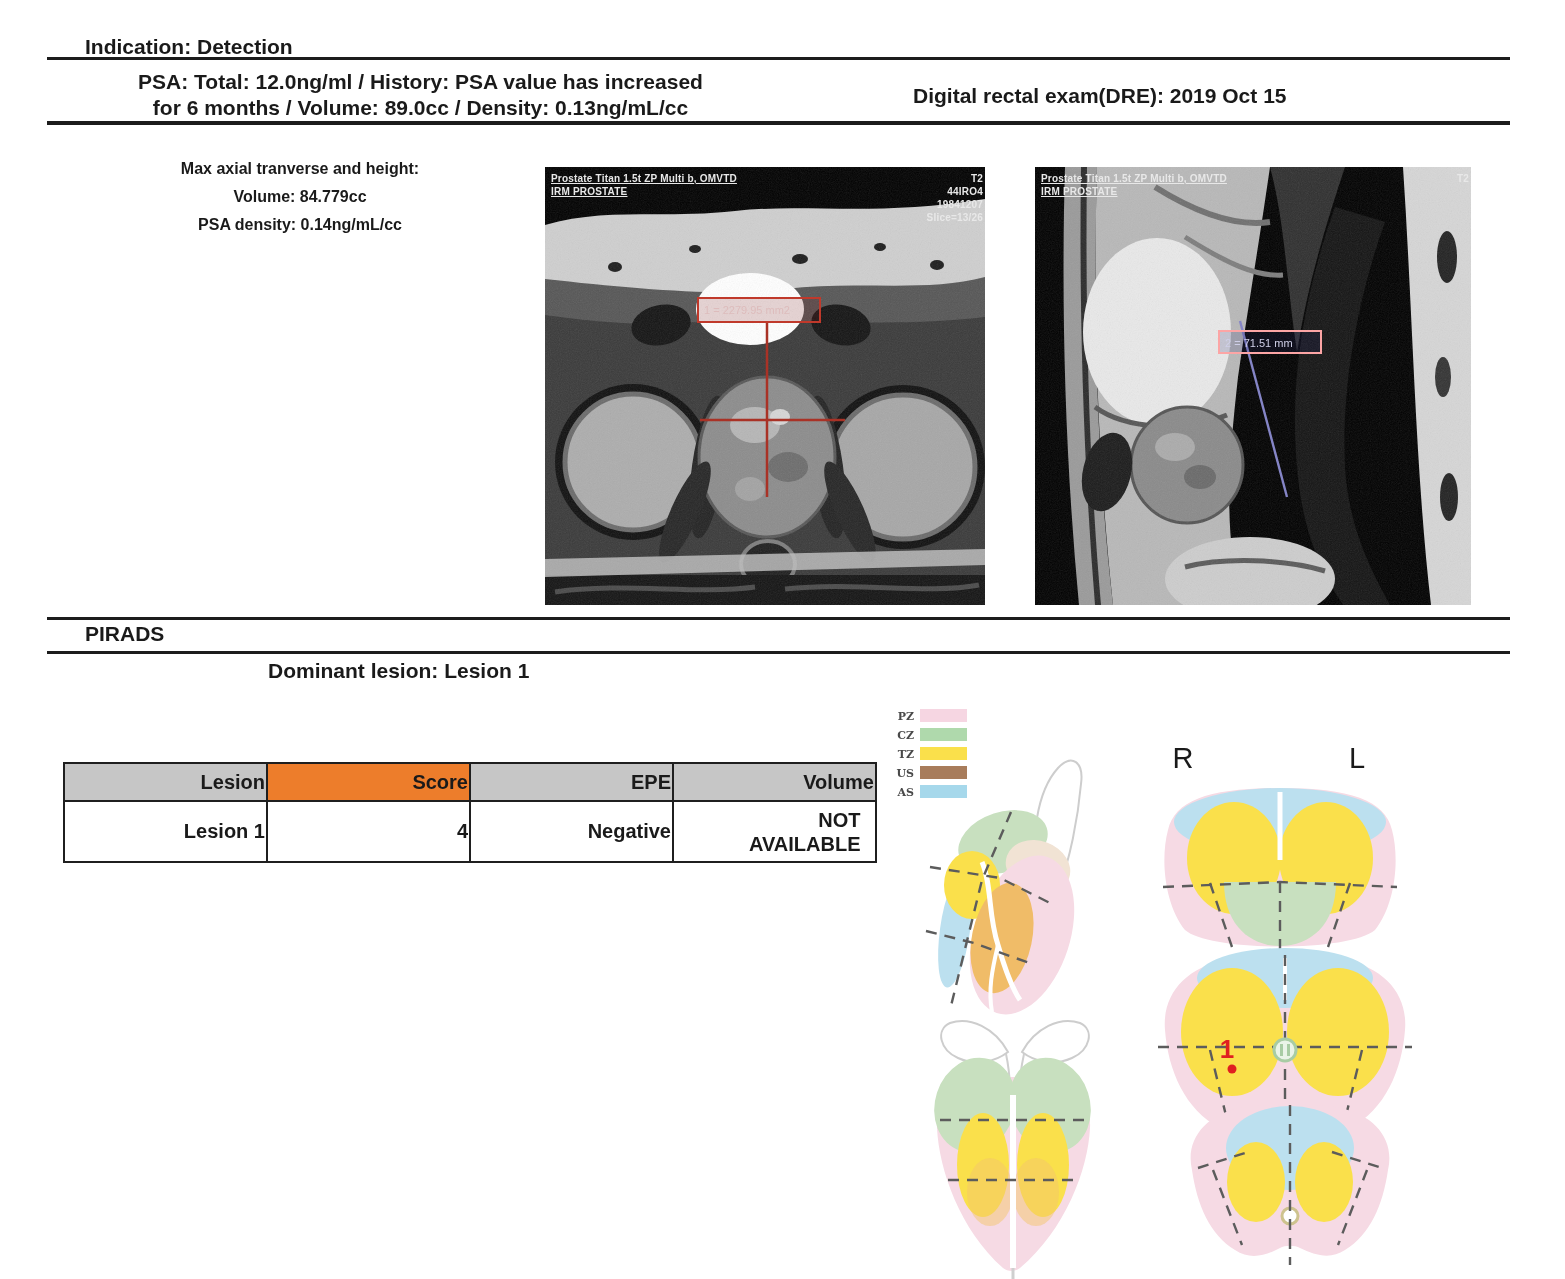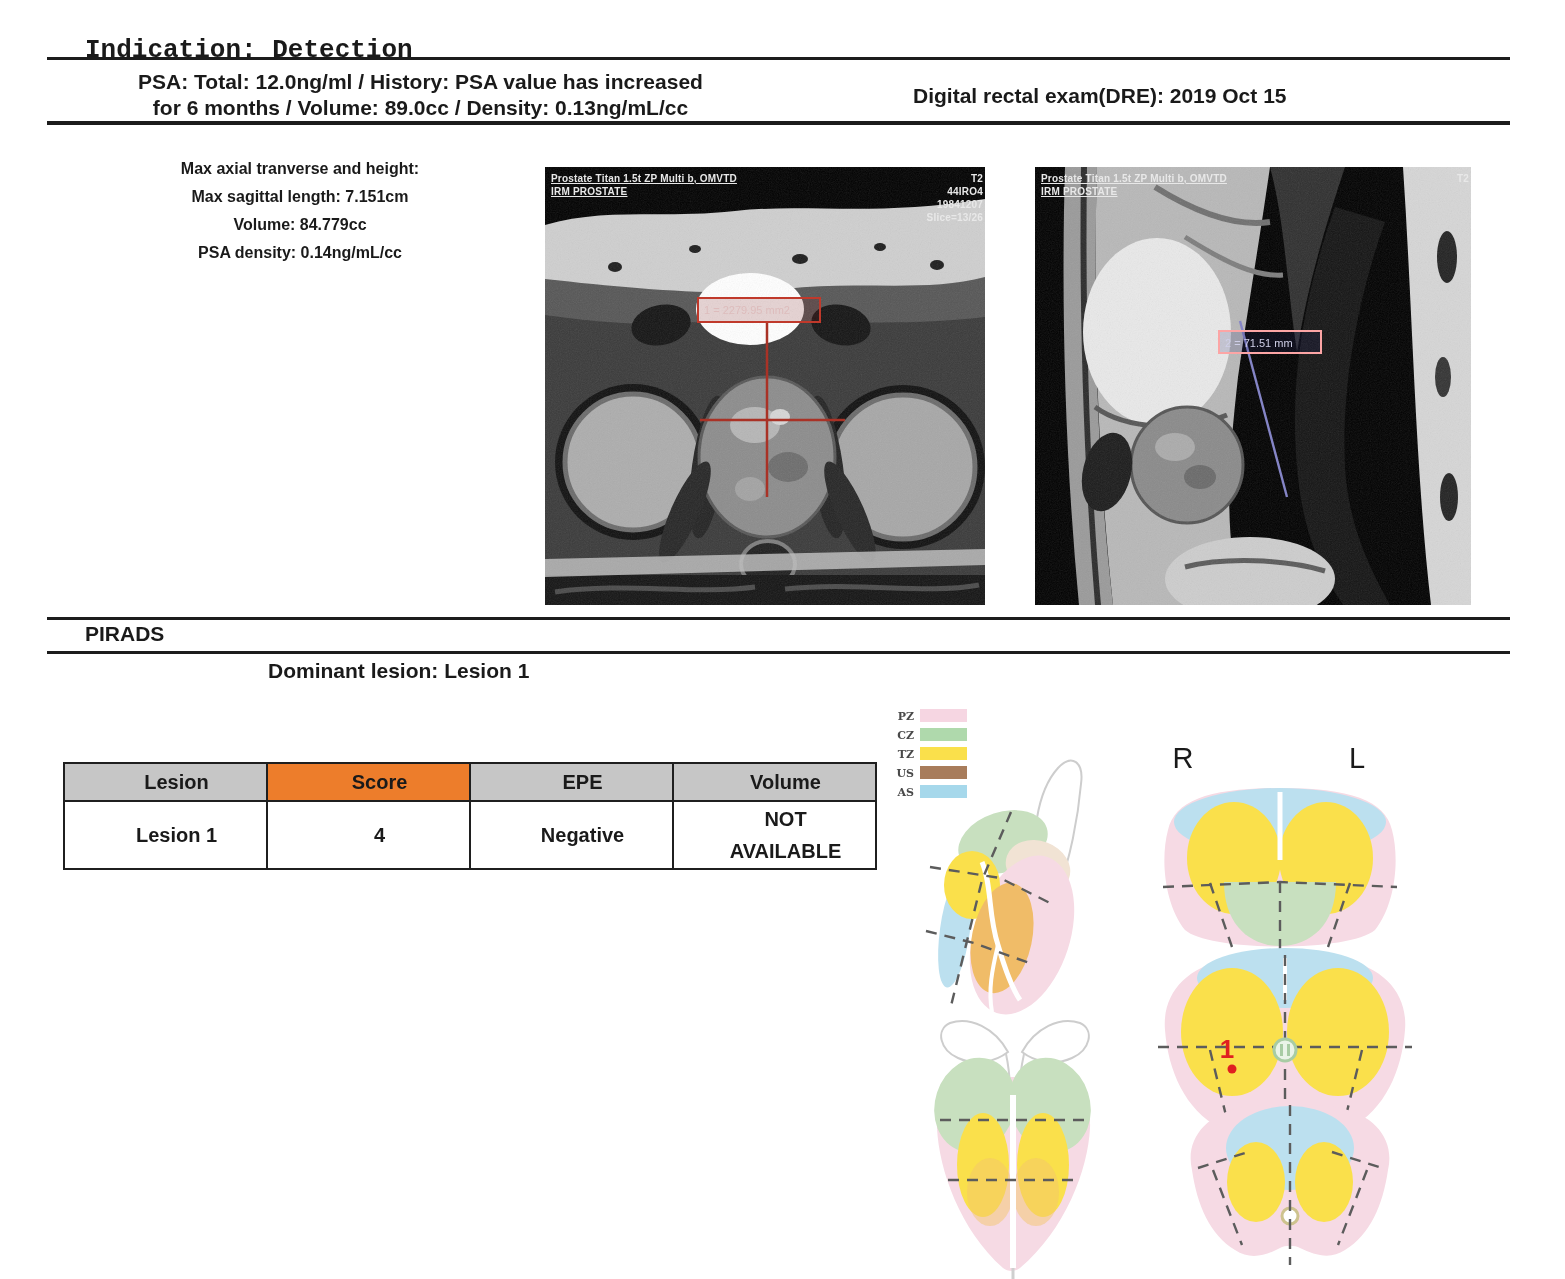--- a/index.html
+++ b/index.html
@@ -2,43 +2,43 @@
 <html><head>
 <meta charset="utf-8">
 <style>
   html,body{margin:0;padding:0;background:#fff;}
   .page{
     position:relative;width:1565px;height:1279px;background:#fff;overflow:hidden;
     font-family:"Liberation Sans",sans-serif;color:#1a1a1a;
   }
   .abs{position:absolute;}
   .rule{position:absolute;background:#1c1c1c;height:3px;}
-  .indication{left:85px;top:35px;font-size:26px;font-weight:bold;font-family:Liberation Mono, monospace;}
+  .indication{left:85px;top:35px;font-size:21px;font-weight:bold;}
   .psa-block{left:88px;top:69px;width:665px;text-align:center;font-size:21px;font-weight:bold;line-height:26px;}
   .dre{left:913px;top:72px;font-size:21px;font-weight:bold;margin-top:12px;}
   .meas-block{left:70px;top:155px;width:460px;text-align:center;font-size:16px;font-weight:bold;line-height:28px;}
   .pirads-title{left:85px;top:622px;font-size:21px;font-weight:700;}
   .dominant{left:268px;top:659px;font-size:21px;font-weight:bold;}
 
   
   .mri{position:absolute;background:#000;overflow:hidden;}
   .mri svg{position:absolute;left:0;top:0;}
   .mri-txt{position:absolute;color:#e8e8e8;font-size:10px;font-weight:bold;line-height:13px;letter-spacing:0.2px;}
   .mri-txt.tl{left:6px;top:5px;text-align:left;text-decoration:underline;}
   .mri-txt.tr{right:2px;top:5px;text-align:right;}
   .mri-annot{position:absolute;font-size:11px;line-height:23px;padding-left:5px;box-sizing:border-box;}
   .mri-annot.red{left:152px;top:130px;width:124px;height:26px;border:2px solid #c0392b;color:#ddbcbc;background:rgba(120,20,20,.18);}
   .mri-annot.blue{left:183px;top:130px;width:104px;height:24px;border:2px solid #fca5a5;color:#cfcfe8;background:rgba(40,40,110,.18);margin-top:33px;}
 
   
   table.lesion{position:absolute;left:63px;top:762px;border-collapse:collapse;table-layout:fixed;}
-  table.lesion th,table.lesion td{border:2px solid #1f1f1f;width:177px;text-align:center;font-size:20px;padding-left:23px;}
+  table.lesion th,table.lesion td{border:2px solid #1f1f1f;width:177px;text-align:right;font-size:20px;padding-left:23px;}
   table.lesion th{height:34px;background:#c6c6c6;font-weight:bold;}
   table.lesion td{height:57px;font-weight:600;}
-  table.lesion td .wrapcell{width:150px;margin:0 auto;line-height:32px;}
+  table.lesion td .wrapcell{width:150px;margin:0 auto;line-height:24px;}
 
   .sectors{position:absolute;left:880px;top:700px;width:590px;height:579px;}
   .legend-label{font-family:"DejaVu Serif",serif;font-weight:bold;font-size:11px;fill:#4a4a4a;}
   .rl-label{font-size:29px;fill:#1a1a1a;}
   .dash{stroke:#5c5c5c;stroke-width:2.4;stroke-dasharray:11 8;fill:none;}
   .outline{fill:#fff;stroke:#cdcdcd;stroke-width:2;}
 </style>
 </head>
 <body>
 
@@ -49,21 +49,20 @@
 
   <div class="abs psa-block">
     <div>PSA: Total: 12.0ng/ml / History: PSA value has increased</div>
     <div>for 6 months / Volume: 89.0cc / Density: 0.13ng/mL/cc</div>
   </div>
   <div class="abs dre">Digital rectal exam(DRE): 2019 Oct 15</div>
   <div class="rule" style="left:47px;top:121px;width:1463px;height:4px;"></div>
 
   <div class="abs meas-block">
     <div>Max axial tranverse and height:</div>
-    <div>Max sagittal length: 7.151cm</div>
     <div>Volume: 84.779cc</div>
     <div>PSA density: 0.14ng/mL/cc</div>
   </div>
 
   <figure class="mri" style="left:545px;top:167px;width:440px;height:438px;margin:0;">
     <svg width="440" height="438" viewBox="0 0 440 438">
       <defs>
         <filter id="nzA">
             <feTurbulence type="fractalNoise" baseFrequency="0.9" numOctaves="2"></feTurbulence>
             <feColorMatrix type="saturate" values="0"></feColorMatrix>

